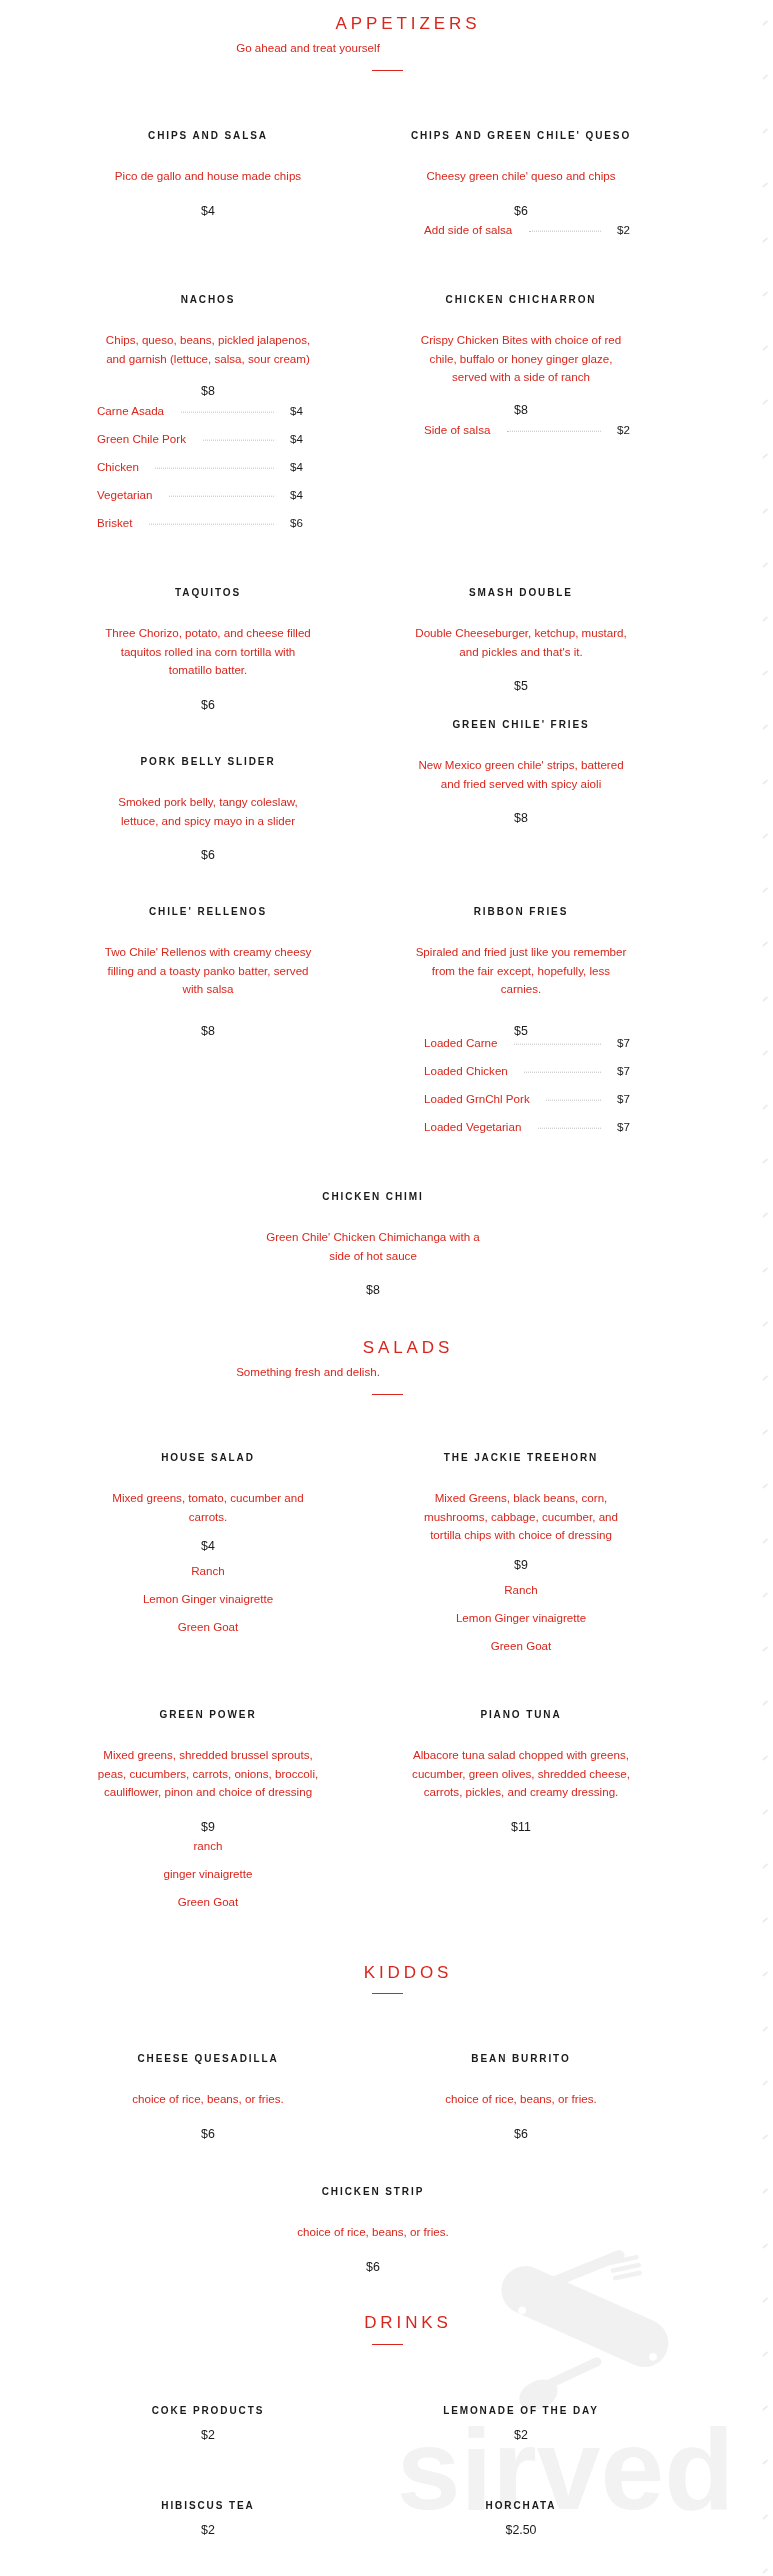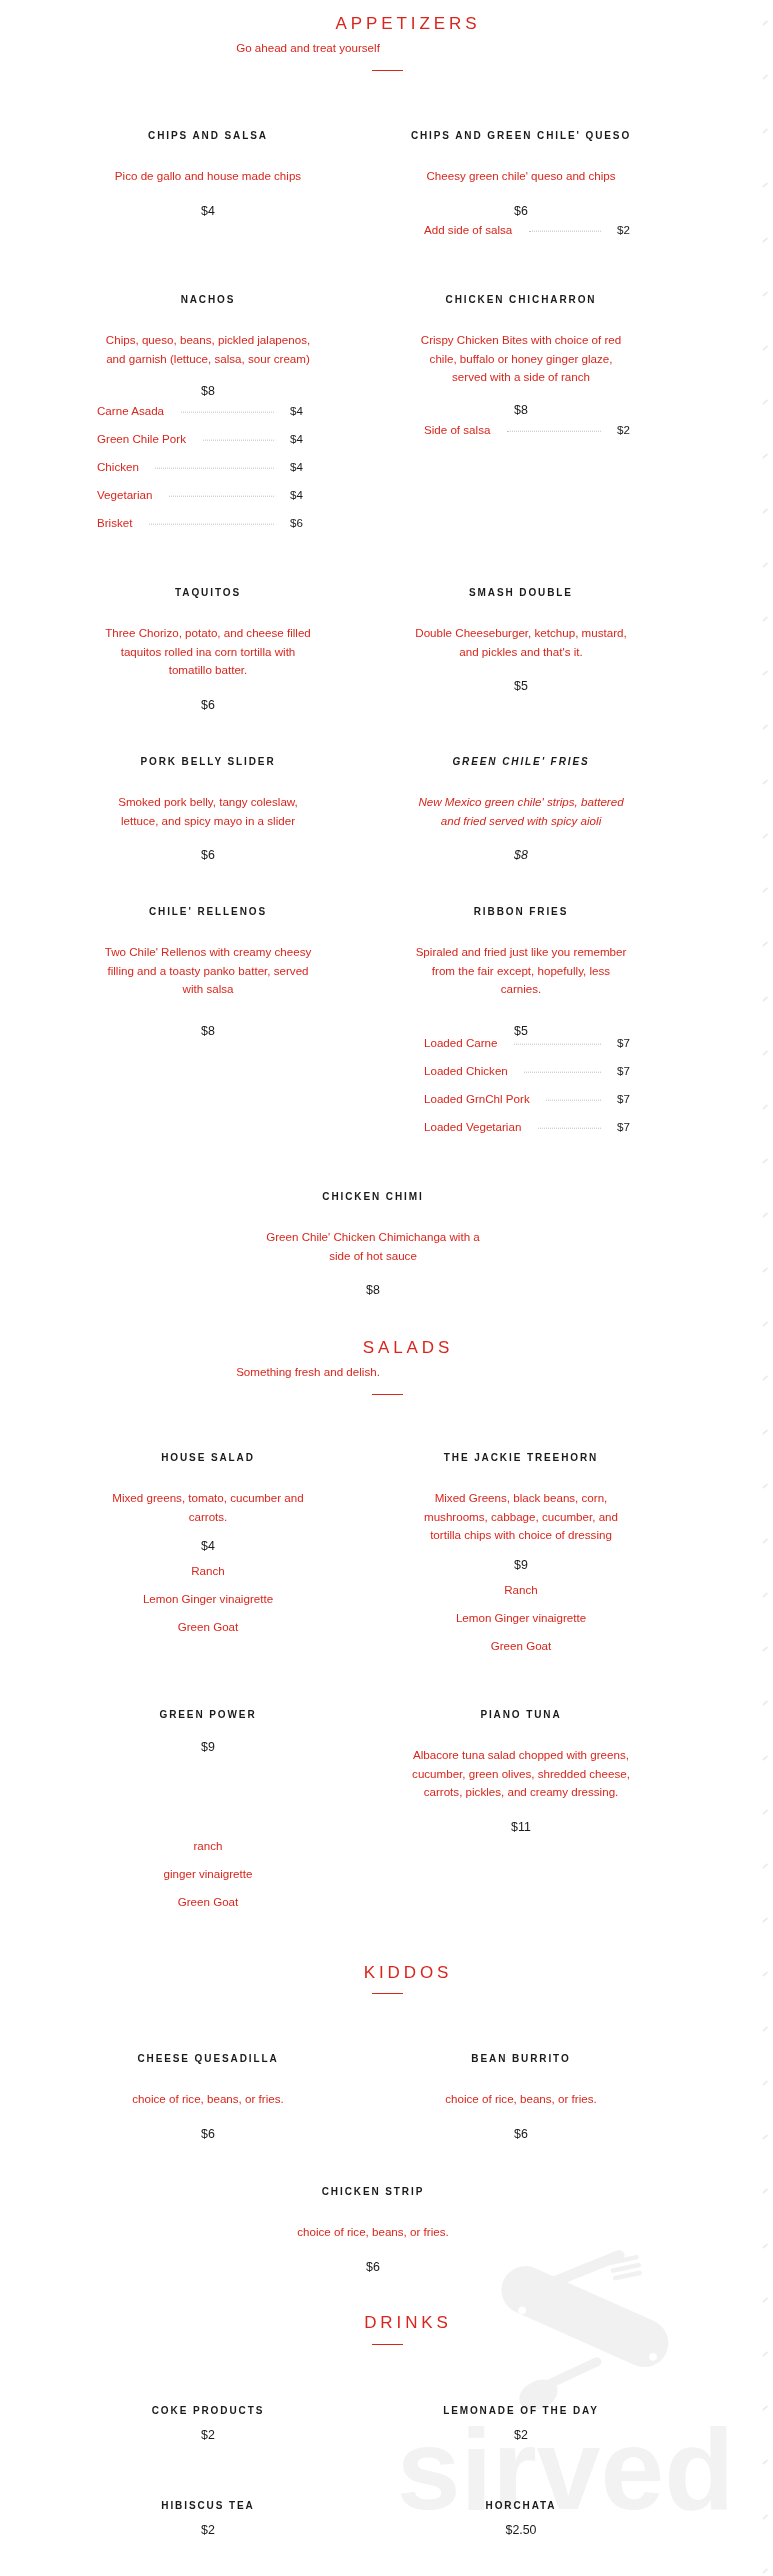--- a/index.html
+++ b/index.html
@@ -187,21 +187,21 @@
 </div>
 
 <div class="item left" style="top:755px;">
   <div class="item-name">PORK BELLY SLIDER</div>
   <div class="item-desc">
     <div>Smoked pork belly, tangy coleslaw,</div>
     <div>lettuce, and spicy mayo in a slider</div>
   </div>
   <div class="item-price" style="margin-top:18px;">$6</div>
 </div>
-<div class="item right" style="top:755px;font-style:italic;">
+<div class="item right" style="top:718px;">
   <div class="item-name">GREEN CHILE' FRIES</div>
   <div class="item-desc">
     <div>New Mexico green chile' strips, battered</div>
     <div>and fried served with spicy aioli</div>
   </div>
   <div class="item-price" style="margin-top:18px;">$8</div>
 </div>
 
 <div class="item left" style="top:905px;">
   <div class="item-name">CHILE' RELLENOS</div>
@@ -275,20 +275,25 @@
     <div>tortilla chips with choice of dressing</div>
   </div>
   <div class="item-price" style="margin-top:13px;">$9</div>
 </div>
 <div class="dressing" style="left:393px; top:1583px;">Ranch</div>
 <div class="dressing" style="left:393px; top:1611px;">Lemon Ginger vinaigrette</div>
 <div class="dressing" style="left:393px; top:1639px;">Green Goat</div>
 
 <div class="item left" style="top:1708px;">
   <div class="item-name">GREEN POWER</div>
+  <div class="item-desc">
+    <div>Mixed greens, shredded brussel sprouts,</div>
+    <div>peas, cucumbers, carrots, onions, broccoli,</div>
+    <div>cauliflower, pinon and choice of dressing</div>
+  </div>
   <div class="item-price" style="margin-top:18px;">$9</div>
 </div>
 <div class="dressing" style="left:80px; top:1839px;">ranch</div>
 <div class="dressing" style="left:80px; top:1867px;">ginger vinaigrette</div>
 <div class="dressing" style="left:80px; top:1895px;">Green Goat</div>
 
 <div class="item right" style="top:1708px;">
   <div class="item-name">PIANO TUNA</div>
   <div class="item-desc">
     <div>Albacore tuna salad chopped with greens,</div>

